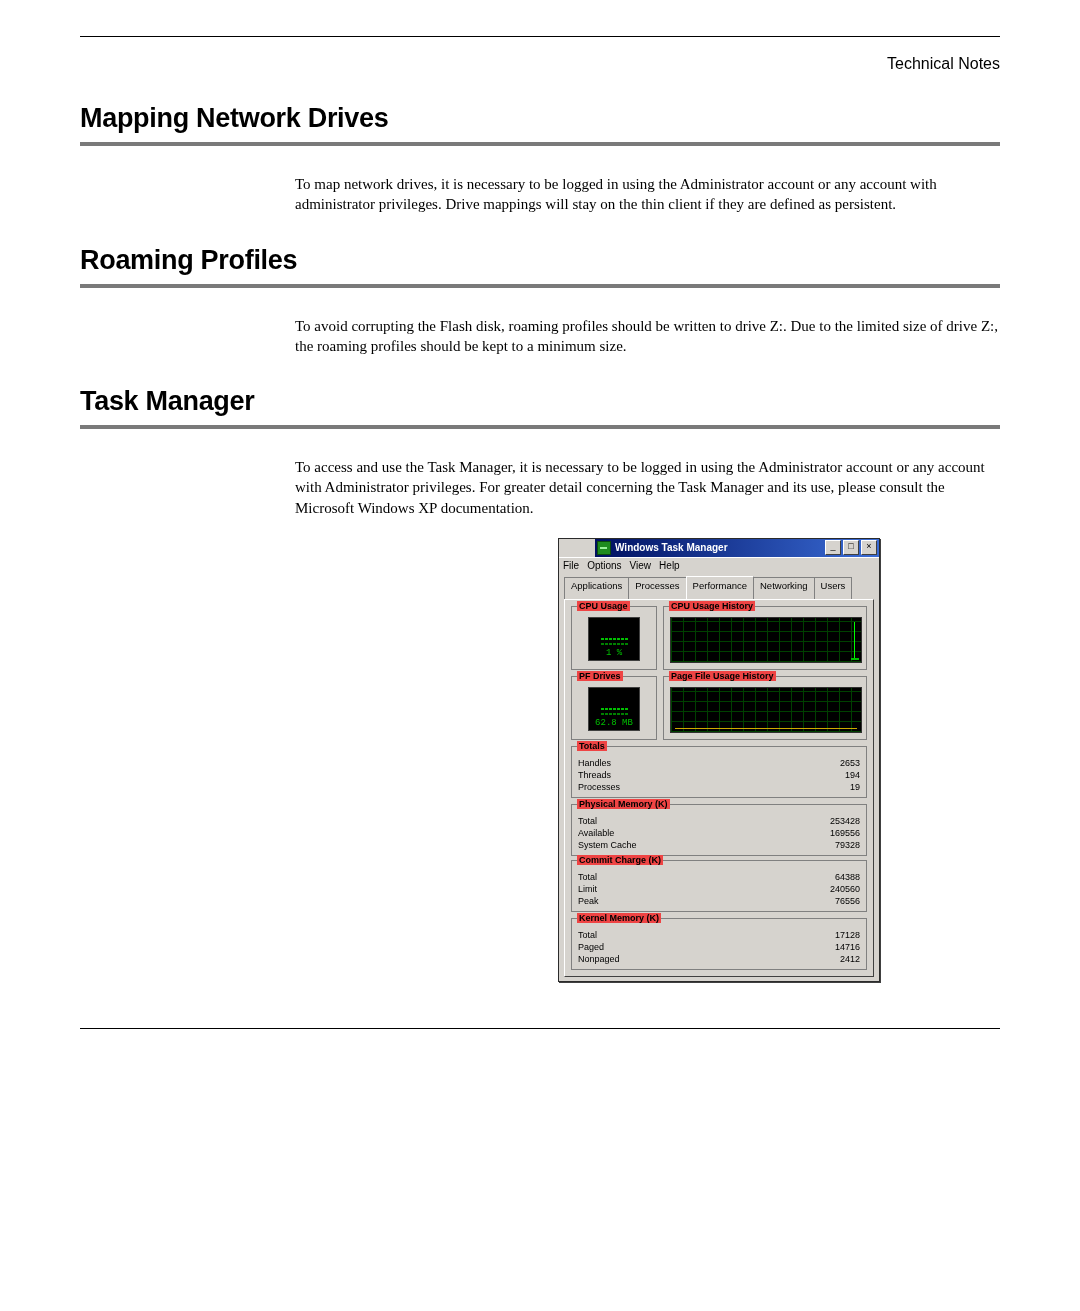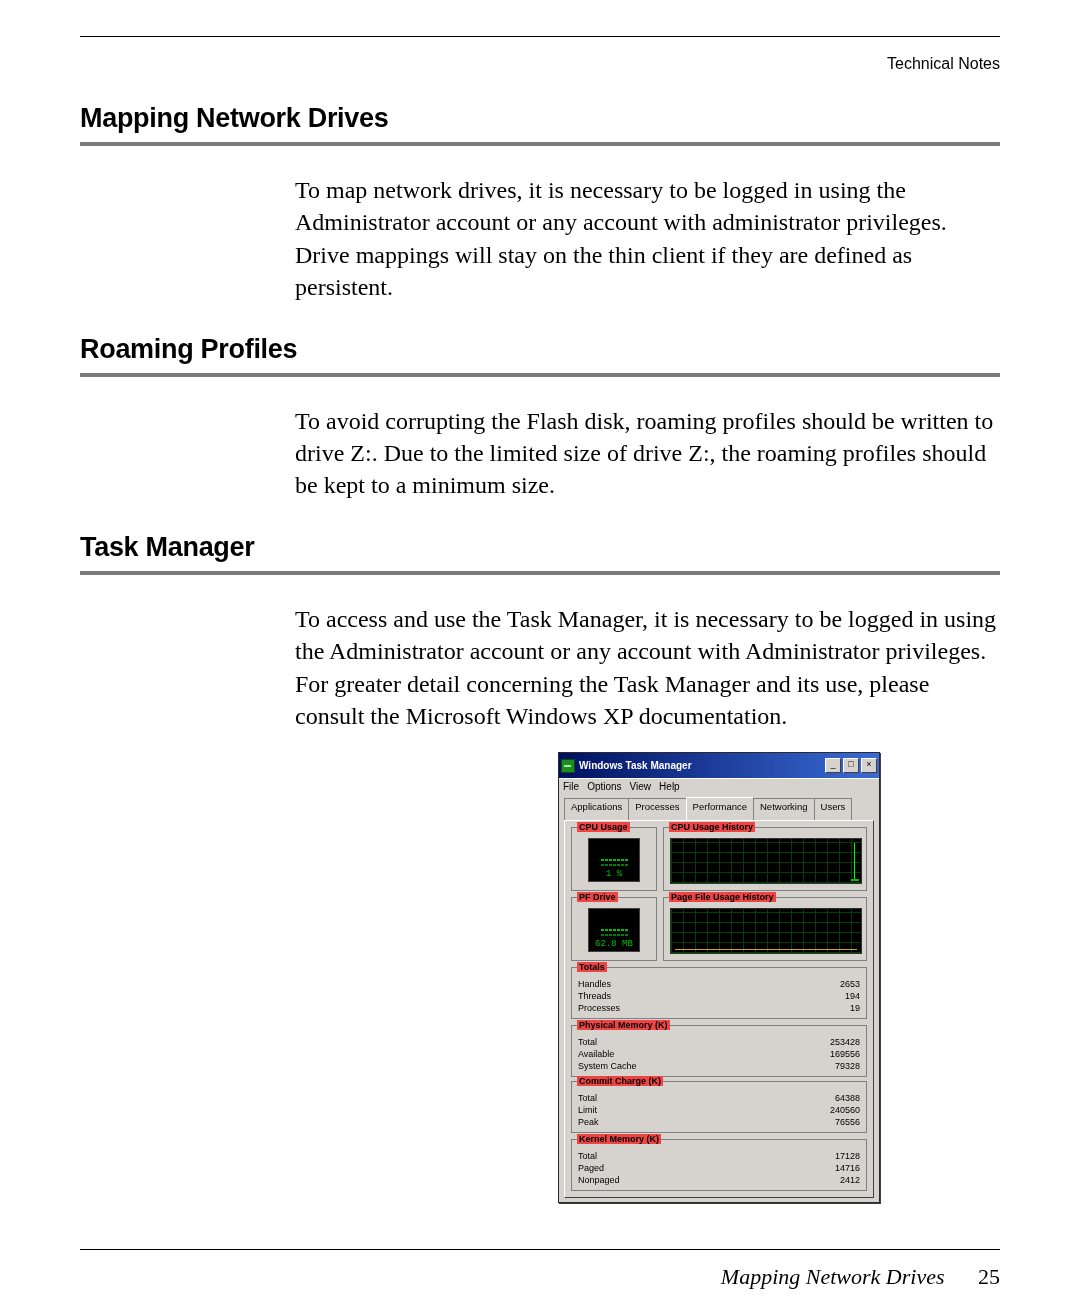--- a/index.html
+++ b/index.html
@@ -33,21 +33,21 @@
     font-weight: 700;
     letter-spacing: -0.3px;
     margin: 30px 0 8px 0;
   }
   .thick-rule {
     height: 4px;
     background: #7a7a7a;
     margin: 0 0 28px 0;
   }
   .body-text {
-    font-size: 24px;
+    font-size: 15px;
     line-height: 1.35;
     margin: 0 0 18px 0;
     padding-left: 215px;
   }
   
   .tm-figure {
     margin: 20px auto 0 auto;
     display: flex;
     justify-content: flex-end;
     padding-right: 120px;
@@ -55,26 +55,27 @@
   .tm-window {
     width: 320px;
     font-family: Tahoma, Arial, sans-serif;
     font-size: 9px;
     color: #000;
     border: 1px solid #2b2b2b;
     background: #d6d3ce;
     box-shadow: 1px 1px 0 #404040;
   }
   .tm-titlebar {
-    height: 25px;
+    height: 18px;
     background: linear-gradient(90deg, #001060 0%, #3a6cd6 100%);
     display: flex;
     align-items: center;
     padding: 0 2px;
     color: #fff;
+    margin-left: 36px;
   }
   .tm-titlebar .app-icon {
     width: 12px; height: 12px;
     background: #1e8b1e;
     border: 1px solid #0c4a0c;
     margin-right: 4px;
     position: relative;
   }
   .tm-titlebar .app-icon::after {
     content:"";
@@ -348,21 +349,21 @@
             <div class="groupbox history-box">
               <span class="gbtitle">CPU Usage History</span>
               <div class="history">
                 <div class="spike-a"></div>
               </div>
             </div>
           </div>
 
           <div class="row2">
             <div class="groupbox meter-box">
-              <span class="gbtitle">PF Drive</span>
+              <span class="gbtitle">PF Drives</span>
               <div class="meter">
                 <div class="bars">
                     <span></span>
                     <span></span>
                     <span></span>
                     <span></span>
                     <span></span>
                     <span></span>
                     <span></span>
                   </div>
@@ -452,19 +453,15 @@
             </div>
           </div>
 
         </div>
       </div>
     </div>
   </div>
 
   <div class="footer-area">
     <hr class="footer-line">
-    <div class="footer">
-      <span class="ftitle">Mapping Network Drives</span>
-      <span>25</span>
-    </div>
   </div>
 
 </div>
 
 </body></html>

